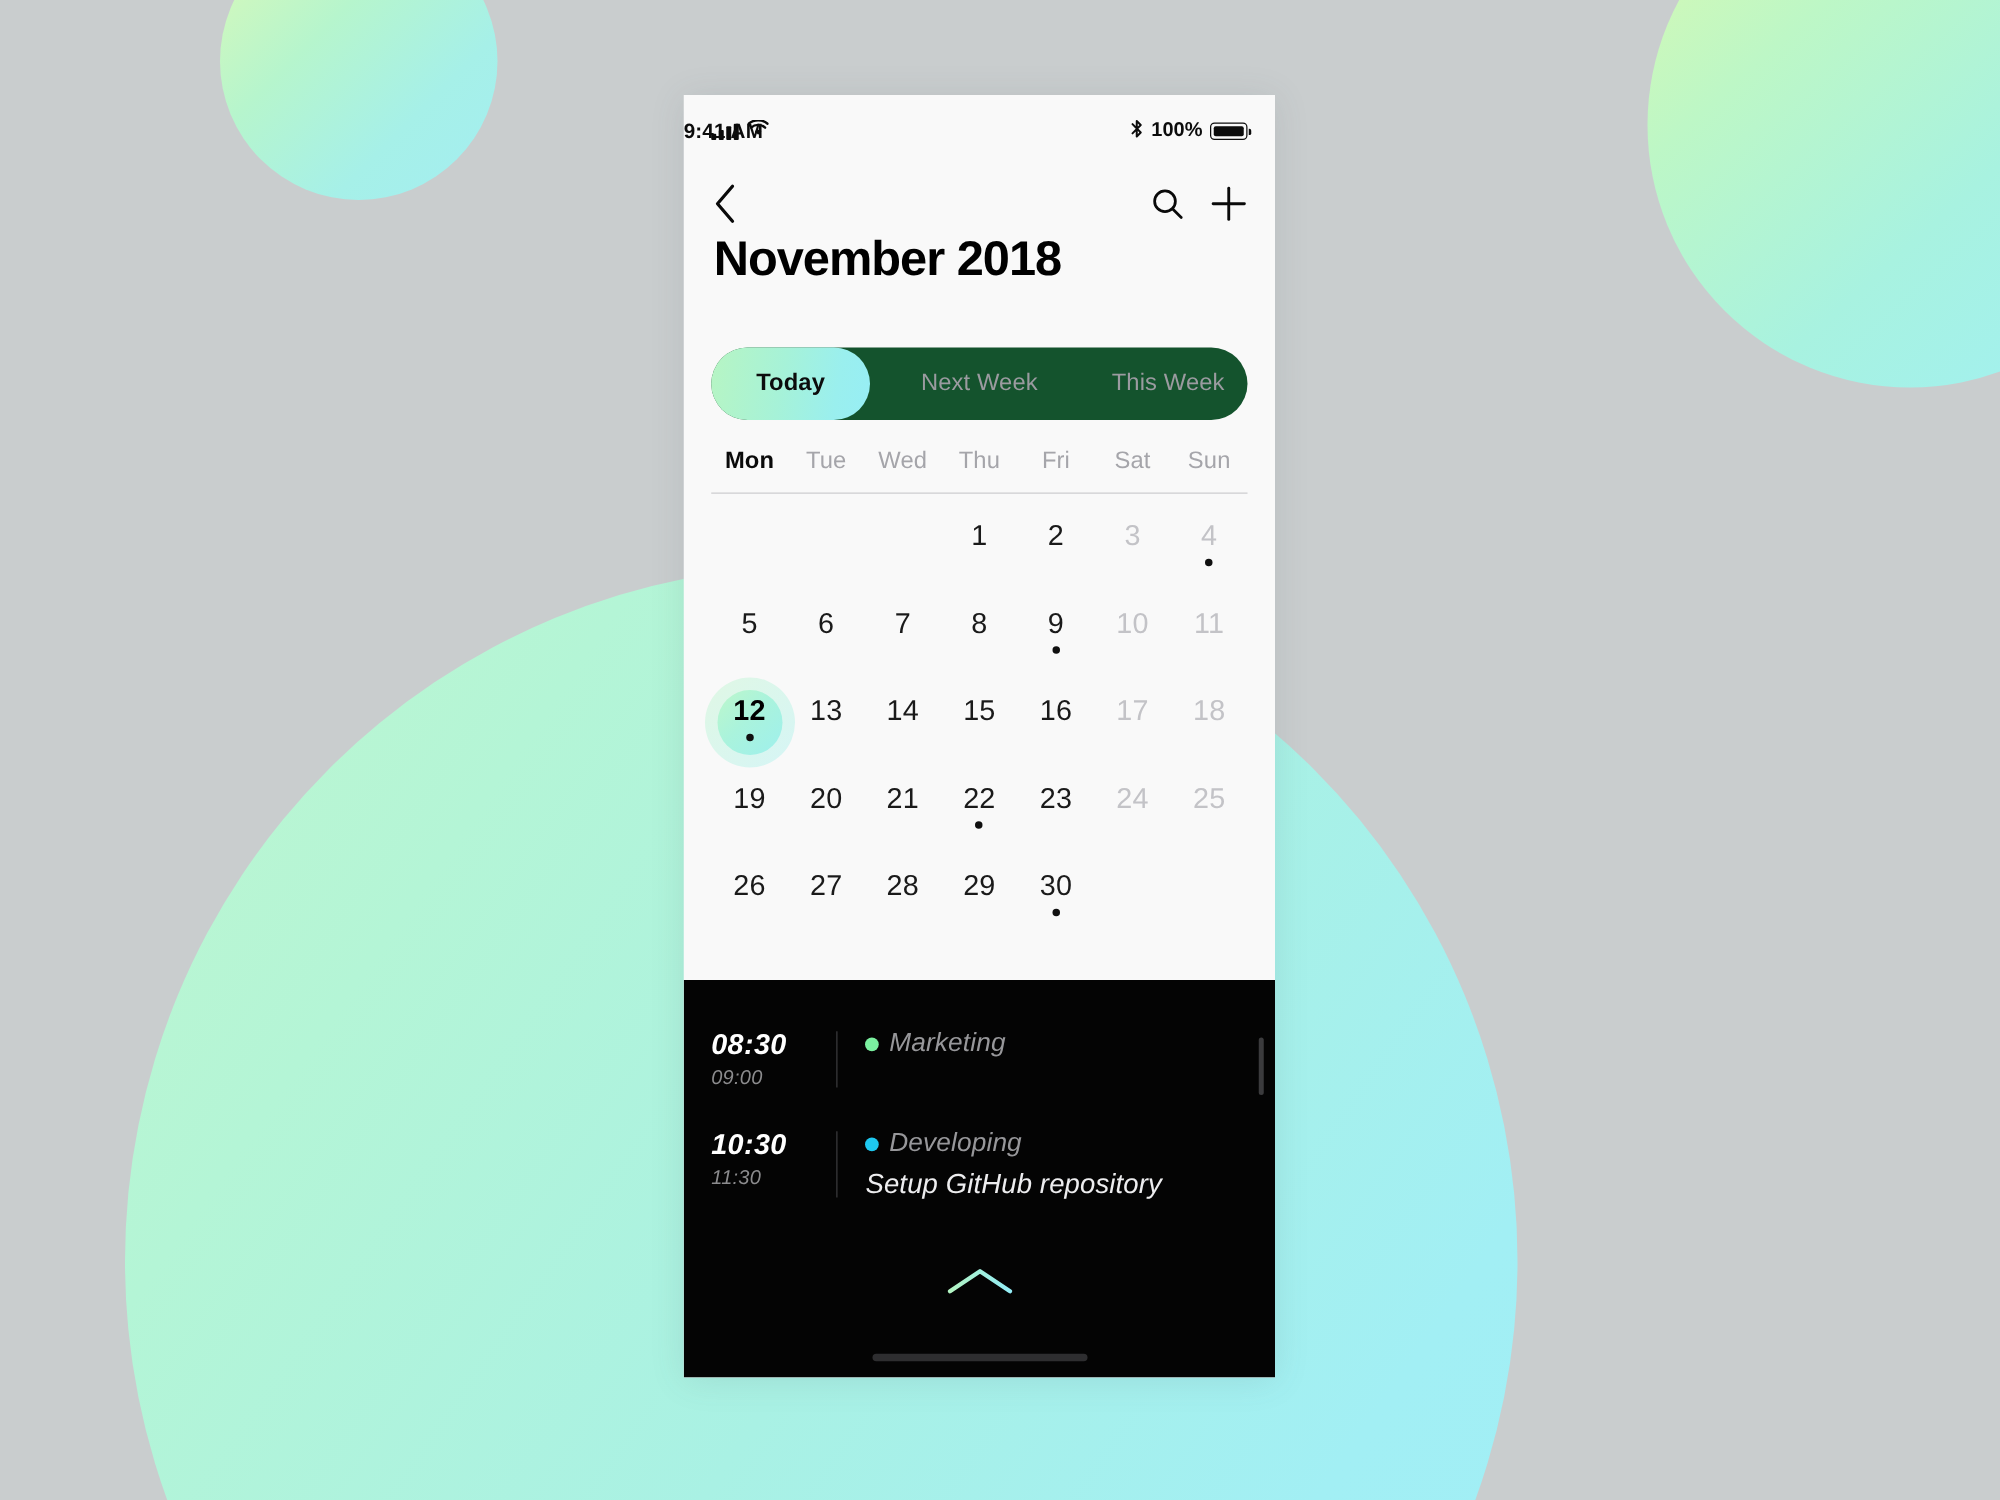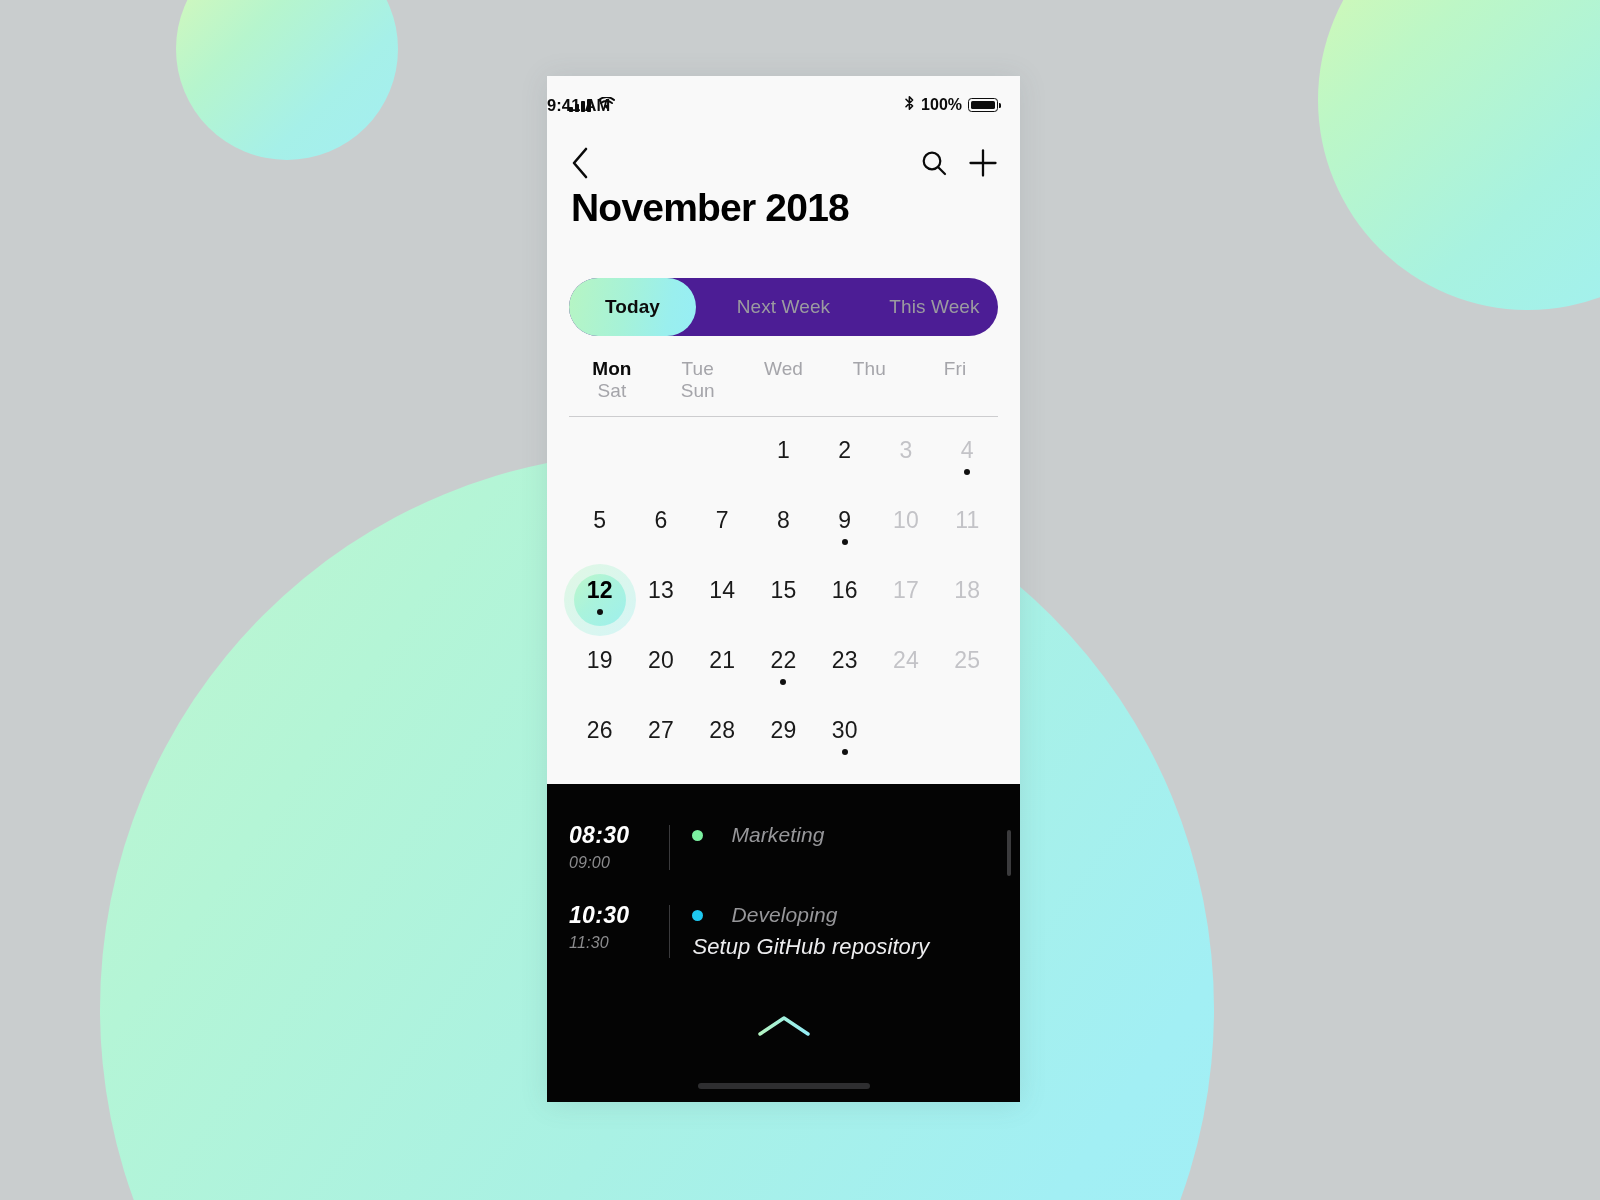--- a/index.html
+++ b/index.html
@@ -156,21 +156,21 @@
     letter-spacing: -0.8px;
     color: #000;
     padding: 6px 22px 0 24px;
     flex: 0 0 auto;
   }
 
   
   .segmented {
     margin: 48px 22px 0 22px;
     height: 58px;
-    background: #4c1d95;
+    background: #14532d;
     border-radius: 29px;
     display: flex;
     align-items: stretch;
     flex: 0 0 auto;
     position: relative;
     gap: 24px;
   }
   .seg {
     flex: 1;
     display: flex;
@@ -184,21 +184,21 @@
   }
   .seg.active {
     background: linear-gradient(100deg, #b7f5c3 0%, #a6f2d8 45%, #9aefee 78%, #97eef5 100%);
     color: #0c0c0c;
     font-weight: 700;
   }
 
   
   .weekdays {
     display: grid;
-    grid-template-columns: repeat(5, 1fr);
+    grid-template-columns: repeat(7, 1fr);
     margin: 22px 22px 0 22px;
     padding-bottom: 14px;
     border-bottom: 1.4px solid #cdcdcf;
     flex: 0 0 auto;
   }
   .weekday {
     text-align: center;
     font-size: 19px;
     color: #a5a5aa;
     letter-spacing: 0.1px;
@@ -305,21 +305,21 @@
   .event-divider {
     width: 1.4px;
     align-self: stretch;
     background: #3a3a3c;
     margin: 3px 22px 2px 6px;
   }
   .event-body { flex: 1; padding-top: 1px; }
   .event-category {
     display: flex;
     align-items: center;
-    gap: 28px;
+    gap: 8px;
     font-size: 21px;
     color: #97979a;
     letter-spacing: 0.1px;
   }
   .cat-dot {
     width: 11px; height: 11px;
     border-radius: 50%;
     flex: 0 0 11px;
   }
   .event-title {

